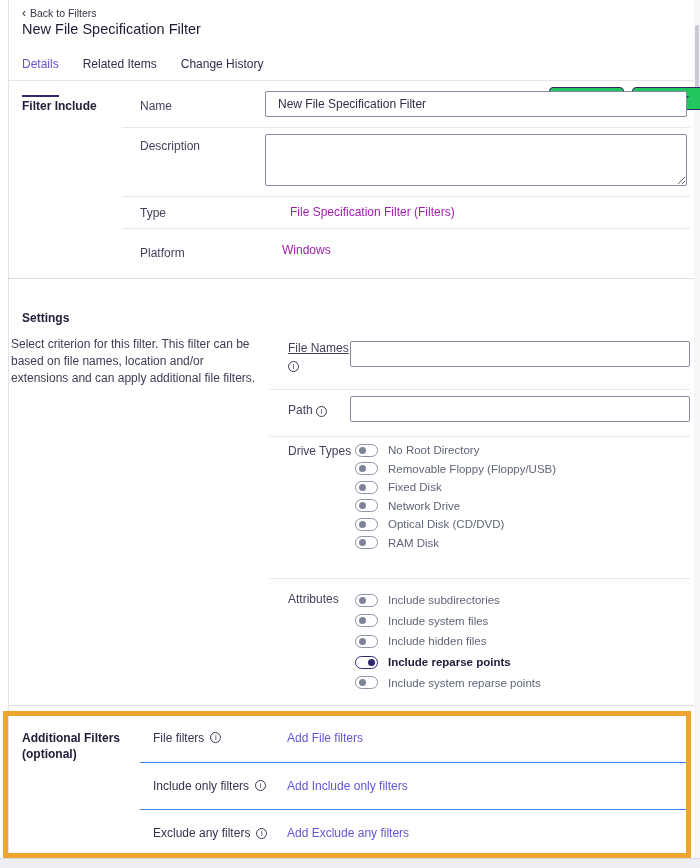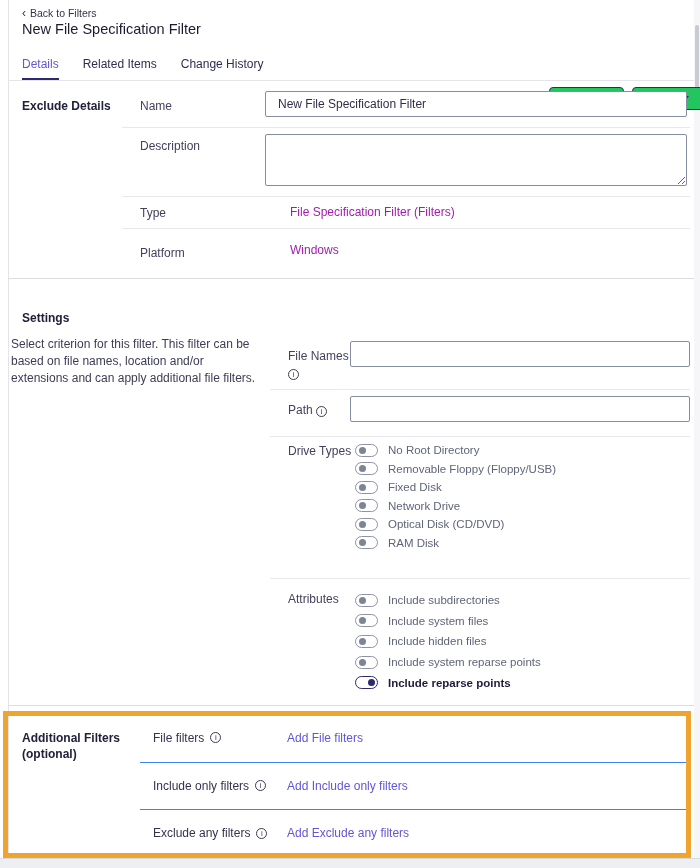--- a/index.html
+++ b/index.html
@@ -19,21 +19,21 @@
   .bottom-strip { left:0; top:858px; width:700px; height:10px; background:#edeff3; border-top:1px solid #d8dade; }
   .scroll-track { left:694px; top:0; width:6px; height:858px; background:#f6f6f8; }
   .scroll-thumb { left:695px; top:25px; width:4px; height:75px; background:#c9cad3; border-radius:2px; }
 
   
   .back-link { left:22px; top:7px; font-size:10.5px; color:#33334d; cursor:pointer; display:flex; gap:4px; align-items:center; }
   .back-link .chev { font-size:12px; line-height:10px; color:#33334d; }
   .page-title { left:22px; top:21px; font-size:14.5px; color:#1b1b33; }
 
   .tabs { left:22px; top:57px; display:flex; gap:24px; font-size:12px; }
-  .tab { color:#2e2e4d; padding-bottom:7px; cursor:pointer; border-bottom:2.5px solid transparent; }
+  .tab { color:#2e2e4d; padding-bottom:24px; cursor:pointer; border-bottom:2.5px solid transparent; }
   .tab.active { color:#6156d6; border-bottom-color:#2d2a6e; }
   .tabbar-divider { left:8px; top:80px; width:686px; height:1px; background:#e4e4ea; }
 
   .btn { position:absolute; height:23px; border:1px solid #2d2a6e; border-radius:4px; background:#22c55e;
          color:#2d2a6e; font-size:11.5px; display:flex; align-items:center; justify-content:center; gap:5px; cursor:pointer;margin-top:32px; }
   .btn-refresh { left:549px; top:55px; width:75px; }
   .btn-more { left:632px; top:55px; width:74px; }
   .caret-down { width:0; height:0; border-left:4px solid transparent; border-right:4px solid transparent; border-top:5px solid #2d2a6e; }
 
   
@@ -56,27 +56,27 @@
   .name-label { left:140px; top:99px; }
   .name-input { left:265px; top:91px; width:422px; height:26px; }
   .div-name { left:122px; top:127px; width:568px; }
   .desc-label { left:140px; top:139px; }
   .desc-textarea { left:265px; top:134px; width:422px; height:52px; }
   .div-desc { left:122px; top:196px; width:568px; }
   .type-label { left:140px; top:206px; }
   .type-value { left:290px; top:205px; }
   .div-type { left:122px; top:228px; width:568px; }
   .platform-label { left:140px; top:246px; }
-  .platform-value { left:290px; top:243px; }
+  .platform-value { left:282px; top:243px; }
   .div-fd-end { left:8px; top:278px; width:686px; }
 
   
   .settings-title { left:22px; top:311px; }
   .settings-desc { left:11px; top:336px; width:250px; line-height:1.42; color:#3c3c55; }
-  .filenames-label { left:288px; top:348px; width:62px; line-height:1.4; }
+  .filenames-label { left:288px; top:340px; width:62px; line-height:1.4;text-decoration:underline; }
   .fn-input { left:350px; top:341px; width:340px; height:26px; }
   .div-fn { left:270px; top:389px; width:420px; }
   .path-label { left:288px; top:403px; }
   .path-input { left:350px; top:396px; width:340px; height:26px; }
   .div-path { left:270px; top:436px; width:420px; }
 
   .drivetypes-label { left:288px; top:444px; }
   .drivetypes-list { left:355px; top:441px; }
   .attributes-label { left:288px; top:592px; }
   .attributes-list { left:355px; top:590px; }
@@ -127,21 +127,21 @@
     <path d="M 11 6.5 A 4.5 4.5 0 1 1 8.6 2.5" fill="none" stroke="#2d2a6e" stroke-width="1.7"></path>
     <path d="M 7.9 0.6 L 11.8 1.9 L 9.1 4.8 Z" fill="#2d2a6e"></path>
   </svg>
   <span>Refresh</span>
 </button>
 <button class="btn btn-more">
   <span>More</span>
   <span class="caret-down"></span>
 </button>
 
-<div class="abs section-title fd-title">Exclude Details</div>
+<div class="abs section-title fd-title">Filter Include</div>
 
 <div class="abs field-label name-label">Name</div>
 <input type="text" class="name-input" value="New File Specification Filter" style="">
 <div class="abs divider div-name"></div>
 
 <div class="abs field-label desc-label">Description</div>
 <textarea class="desc-textarea" style=""></textarea>
 <div class="abs divider div-desc"></div>
 
 <div class="abs field-label type-label">Type</div>
@@ -223,31 +223,31 @@
         <span class="knob"></span>
       </span>
     <span class="toggle-label">Include system files</span>
   </div>
   <div class="toggle-row">
     <span class="toggle">
         <span class="knob"></span>
       </span>
     <span class="toggle-label">Include hidden files</span>
   </div>
+  <div class="toggle-row on">
+    <span class="toggle">
+        <span class="knob"></span>
+      </span>
+    <span class="toggle-label">Include reparse points</span>
+  </div>
   <div class="toggle-row">
     <span class="toggle">
         <span class="knob"></span>
       </span>
     <span class="toggle-label">Include system reparse points</span>
-  </div>
-  <div class="toggle-row on">
-    <span class="toggle">
-        <span class="knob"></span>
-      </span>
-    <span class="toggle-label">Include reparse points</span>
   </div>
 </div>
 <div class="abs divider strong div-settings-end"></div>
 
 <div class="abs section-title af-title">Additional Filters (optional)</div>
 <div class="abs af-rows">
   <div class="af-row">
     <span class="af-label-cell">
       <span>File filters</span>
       <span class="info-icon">i</span>

